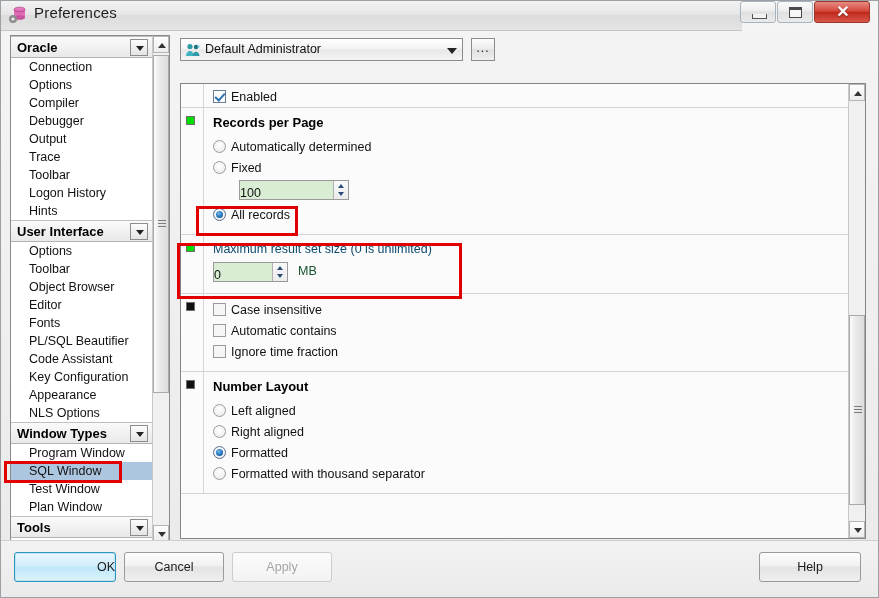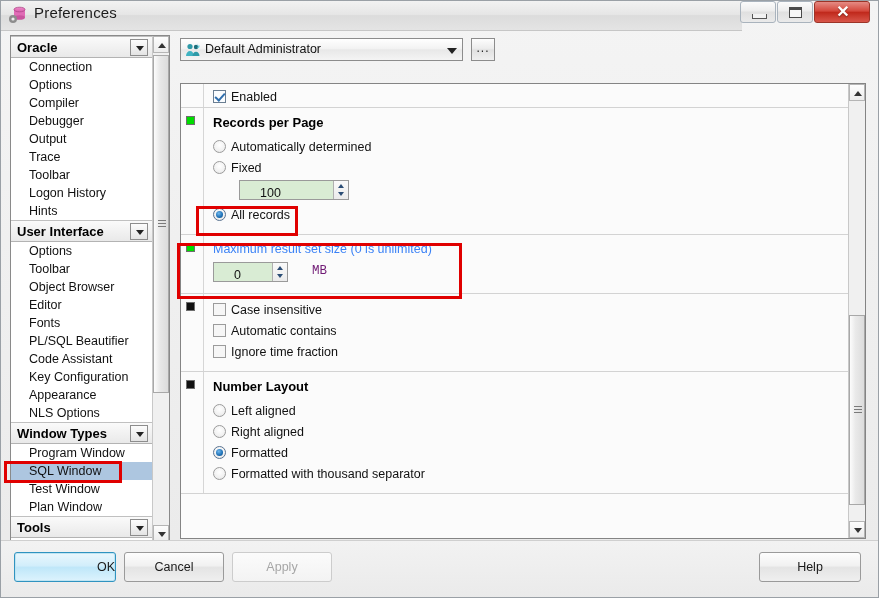--- a/index.html
+++ b/index.html
@@ -185,33 +185,33 @@
   .checkbox.on:after{
     content:"";position:absolute;left:3px;top:0px;width:4px;height:8px;
     border:solid #2f6fae;border-width:0 2px 2px 0;transform:rotate(42deg);
   }
   .spin{
     position:relative;display:inline-block;
     width:110px;height:20px;border:1px solid #9a9a9a;background:#d9ecd4;
     box-sizing:border-box;vertical-align:middle;
   }
   .spin.small{width:75px;}
-  .spin .sv{position:absolute;left:20px;top:2px;font-size:12.5px;color:#111;}
+  .spin .sv{position:absolute;left:0;top:2px;font-size:12.5px;color:#111;}
   .spin .btns{
     position:absolute;right:0;top:0;width:15px;height:100%;
     background:linear-gradient(180deg,#fafafa 0%,#ebebeb 100%);
     border-left:1px solid #b0b0b0;box-sizing:border-box;
   }
   .spin .btns i{
     position:absolute;left:4px;width:0;height:0;
     border-left:3px solid transparent;border-right:3px solid transparent;
   }
   .spin .btns i.u{top:3px;border-bottom:4px solid #2b4d75;}
   .spin .btns i.d{bottom:3px;border-top:4px solid #2b4d75;}
-  .unit{display:inline-block;margin-left:24px;font-size:12.5px;color:#701a75;vertical-align:middle;font-family:Liberation Mono, monospace;}
+  .unit{display:inline-block;margin-left:10px;font-size:12.5px;color:#14532d;vertical-align:middle;}
   .indent{margin-left:26px;}
   
   .redbox{
     position:absolute;border:3px solid #e00000;box-sizing:border-box;
     pointer-events:none;z-index:40;
   }
   
   .btnbar{
     position:absolute;left:0;top:540px;width:879px;height:58px;
     background:linear-gradient(180deg,#f2f2f2 0%,#eaeaea 100%);
@@ -376,21 +376,21 @@
                       <i class="u"></i>
                       <i class="d"></i>
                     </span></span></div>
                 <div class="row"><span class="radio on"></span><span>All records</span></div>
               </div>
             </div>
             <div class="sec">
               <span class="marker" style="background:#00dd00;"></span>
               <div class="sepline"></div>
               <div class="body">
-                <div style="font-size:12.5px;color:#3b82f6;margin:1px 0 5px 0;">Maximum result set size (0 is unlimited)</div>
+                <div style="font-size:12.5px;color:#0c4a6e;margin:1px 0 5px 0;">Maximum result set size (0 is unlimited)</div>
                 <div class="row" style="height:24px;"><span class="spin small"><span class="sv">0</span><span class="btns">
                       <i class="u"></i>
                       <i class="d"></i>
                     </span></span><span class="unit">MB</span></div>
               </div>
             </div>
             <div class="sec">
               <span class="marker" style="background:#111111;"></span>
               <div class="sepline"></div>
               <div class="body">

